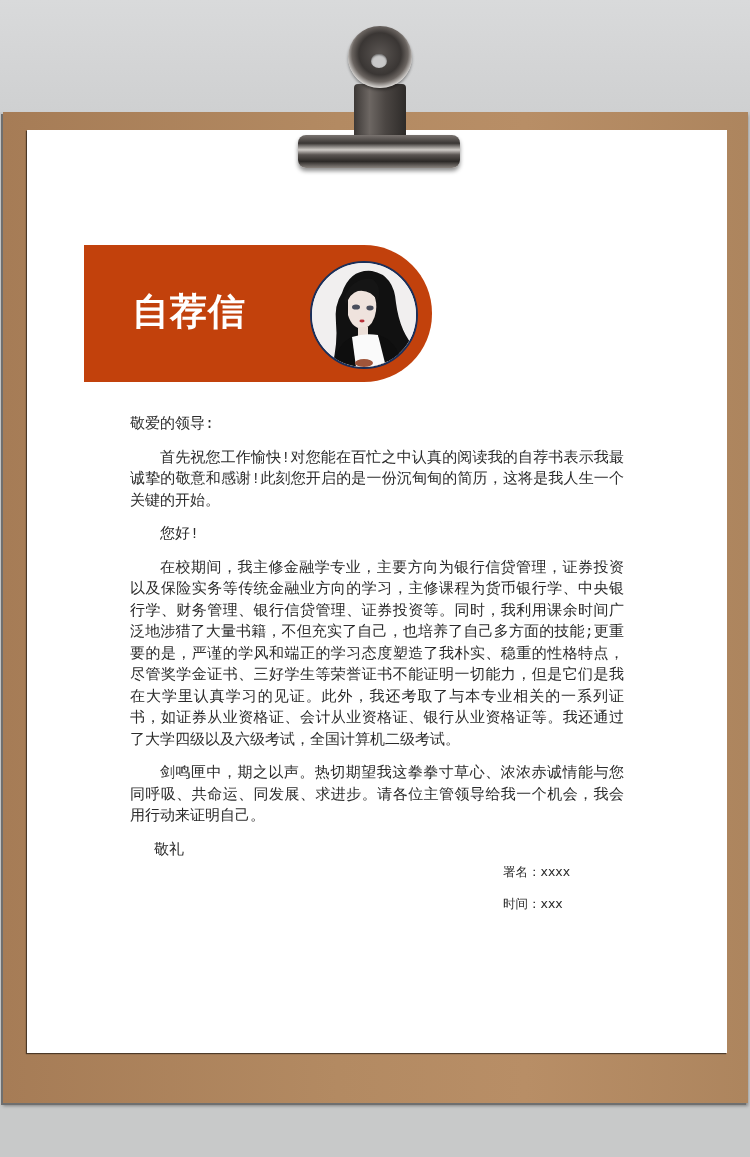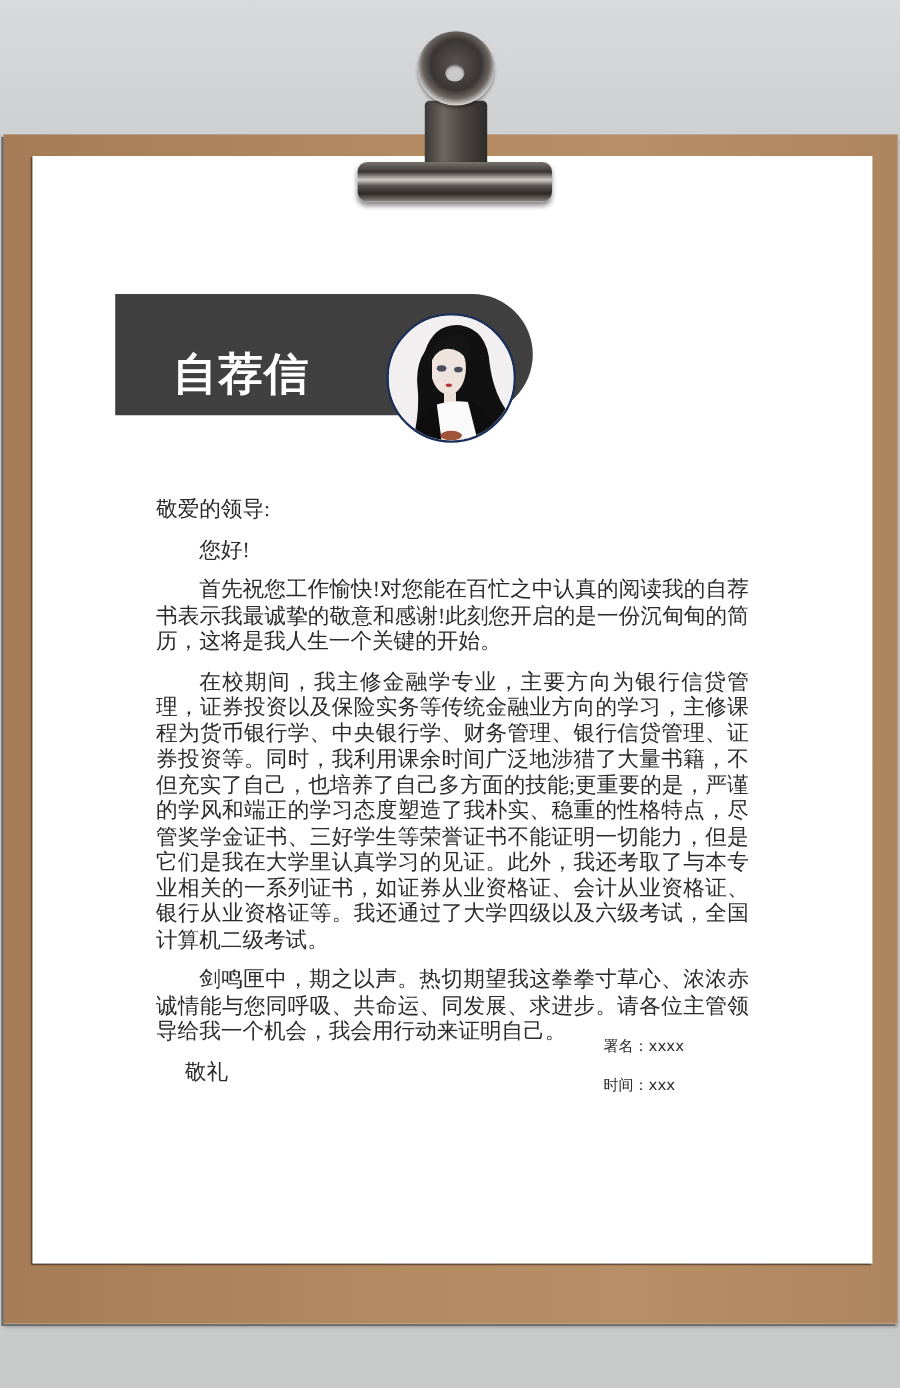--- a/index.html
+++ b/index.html
@@ -39,39 +39,39 @@
     border-radius: 4px 4px 0 0;
   }
   .clip-bar {
     position: absolute; left: 298px; top: 135px; width: 162px; height: 33px;
     border-radius: 8px;
     background: linear-gradient(180deg, #7a7470 0%, #3a3634 25%, #d0ccc8 45%, #5a5552 60%, #2c2927 80%, #8a847f 100%);
     box-shadow: 0 3px 4px rgba(0,0,0,0.45);
   }
   
   .header-band {
-    position: absolute; left: 96px; top: 245px; width: 348px; height: 101px;
-    background: #404040;
+    position: absolute; left: 84px; top: 245px; width: 348px; height: 137px;
+    background: #c2410c;
     border-radius: 0 68px 68px 0;
   }
   .header-title {
     position: absolute; left: 48px; top: 42px;
     color: #ffffff; font-size: 37px; font-weight: bold; letter-spacing: 1px;
     font-family: "DejaVu Sans", sans-serif;
   }
   .avatar {
     position: absolute; left: 226px; top: 16px; width: 104px; height: 104px;
     border-radius: 50%; background: #f3f1f1; overflow: hidden;
     border: 2px solid #1a2f5a;
   }
   
   .letter {
     position: absolute; left: 130px; top: 414px; width: 494px;
-    font-size: 18px; line-height: 21.5px; color: #2b2b2b;
-    font-family: Liberation Serif, serif;
+    font-size: 15px; line-height: 21.5px; color: #2b2b2b;
+    font-family: Liberation Mono, monospace;
   }
   .letter p { margin: 0 0 12px 0; text-align: justify; }
   .indent { text-indent: 2em; }
   .closing { padding-left: 24px; }
   .sign {
     position: absolute; left: 503px; font-size: 12.5px; color: #2b2b2b;
   }
 </style>
 </head>
 <body>
@@ -111,21 +111,21 @@
       <path d="M20 104 Q26 80 40 74 L44 104 Z" fill="#0e0e0e"></path>
       <path d="M66 72 Q84 76 92 104 L74 104 Z" fill="#0e0e0e"></path>
 
       <ellipse cx="52" cy="100" rx="9" ry="4" fill="#a0553a"></ellipse>
     </svg>
   </div>
 </div>
 
 <div class="letter">
   <p>敬爱的领导:</p>
+  <p class="indent">首先祝您工作愉快!对您能在百忙之中认真的阅读我的自荐书表示我最诚挚的敬意和感谢!此刻您开启的是一份沉甸甸的简历，这将是我人生一个关键的开始。</p>
   <p class="indent">您好!</p>
-  <p class="indent">首先祝您工作愉快!对您能在百忙之中认真的阅读我的自荐书表示我最诚挚的敬意和感谢!此刻您开启的是一份沉甸甸的简历，这将是我人生一个关键的开始。</p>
   <p class="indent">在校期间，我主修金融学专业，主要方向为银行信贷管理，证券投资以及保险实务等传统金融业方向的学习，主修课程为货币银行学、中央银行学、财务管理、银行信贷管理、证券投资等。同时，我利用课余时间广泛地涉猎了大量书籍，不但充实了自己，也培养了自己多方面的技能;更重要的是，严谨的学风和端正的学习态度塑造了我朴实、稳重的性格特点，尽管奖学金证书、三好学生等荣誉证书不能证明一切能力，但是它们是我在大学里认真学习的见证。此外，我还考取了与本专业相关的一系列证书，如证券从业资格证、会计从业资格证、银行从业资格证等。我还通过了大学四级以及六级考试，全国计算机二级考试。</p>
   <p class="indent">剑鸣匣中，期之以声。热切期望我这拳拳寸草心、浓浓赤诚情能与您同呼吸、共命运、同发展、求进步。请各位主管领导给我一个机会，我会用行动来证明自己。</p>
   <p class="closing">敬礼</p>
 </div>
 
 <div class="sign" style="top:864px;">署名：xxxx</div>
 <div class="sign" style="top:896px;">时间：xxx</div>
 
 </body></html>

